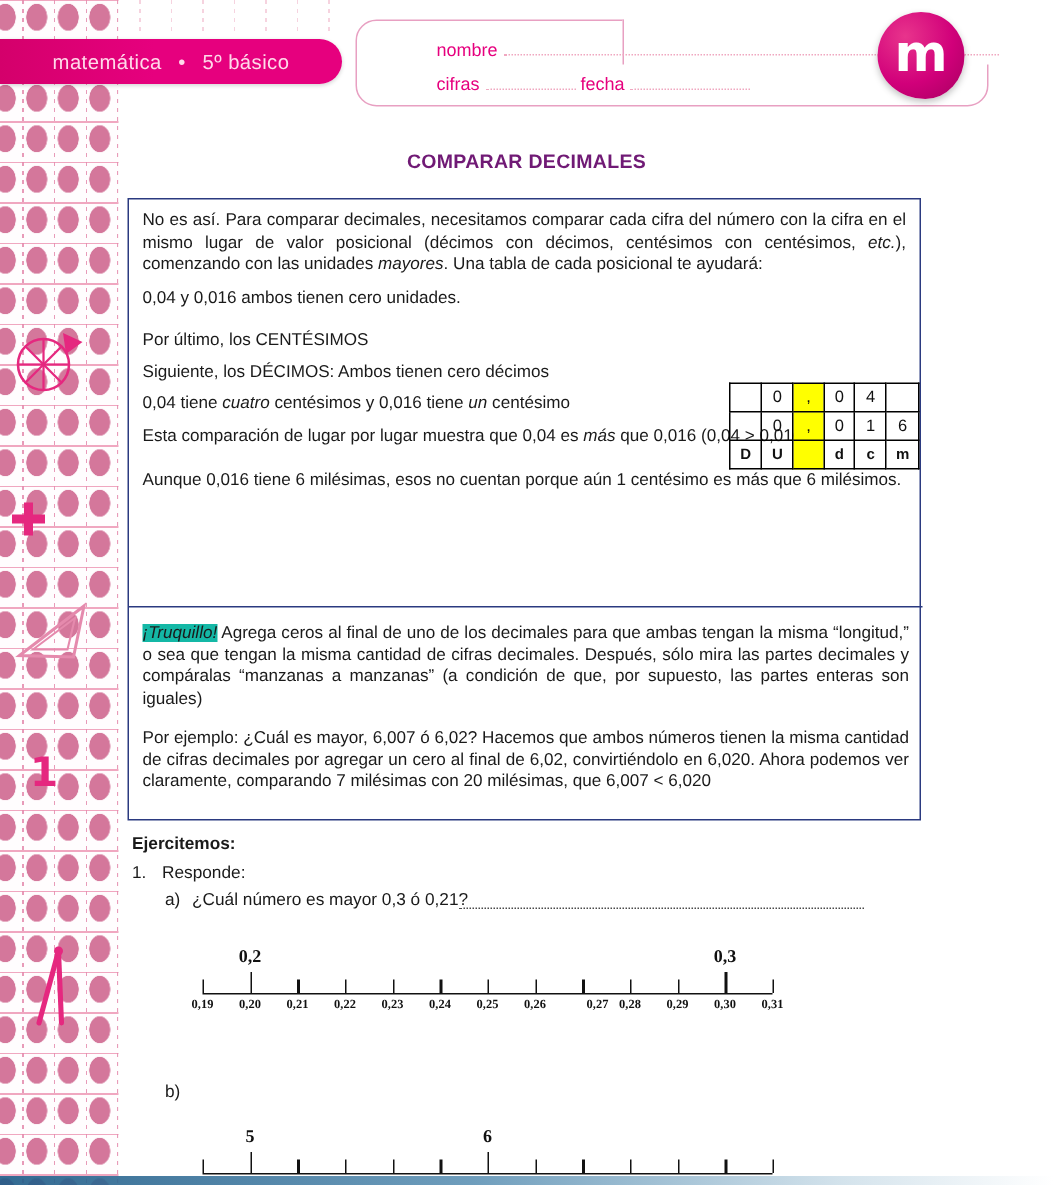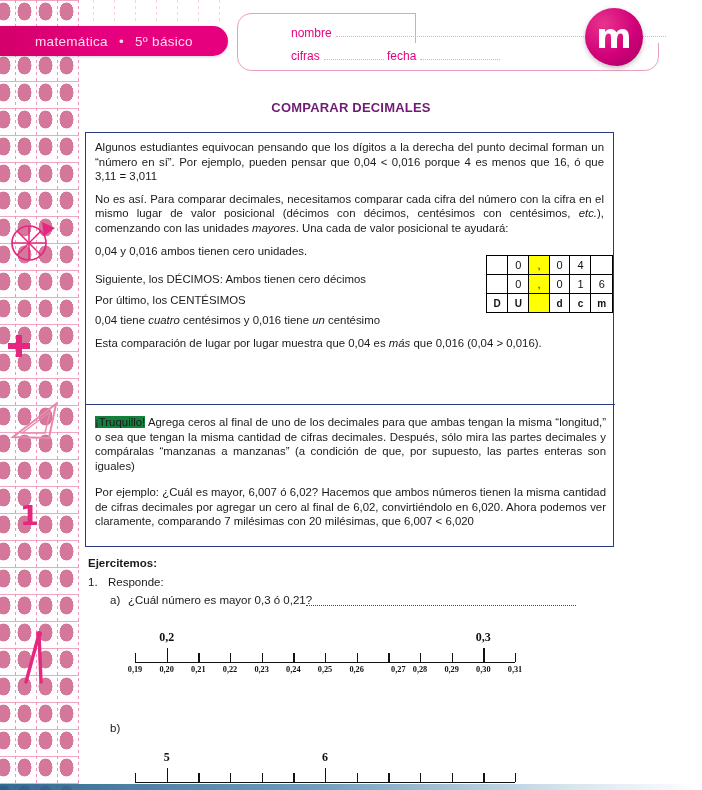--- a/index.html
+++ b/index.html
@@ -98,21 +98,21 @@
     position:absolute;left:85px;top:132px;width:529px;height:415px;
     border:1px solid #2b3a80;background:#fff;box-sizing:border-box;
   }
   .inner{padding:7px 9px 0 9px;}
   p.body{
     margin:0 0 8px 0;font-size:11.4px;line-height:14.6px;color:#1a1a1a;
     text-align:justify;
   }
   p.body.nojust{text-align:left;}
   .ind{margin-left:42px;}
-  .hl{background:#15803d;}
+  .hl{background:#14b8a6;font-style:italic;}
   .it{font-style:italic;}
 
   
   .pv-table{
     position:absolute;left:400px;top:122px;border-collapse:collapse;
   }
   .pv-table td{
     border:1px solid #000;width:24px;height:18px;text-align:center;
     font-size:11px;color:#111;padding:0;
   }
@@ -220,31 +220,31 @@
 
   <div class="logo">
     <span class="logo-m">m</span>
   </div>
 
   <div class="doc-title">COMPARAR DECIMALES</div>
 
   <div class="content-box">
     <div class="inner">
 
-      <p class="body">Algunos estudiantes equivocan pensando que los dígitos a la derecha del punto decimal forman un “número en sí”. Por ejemplo, pueden pensar que 0,04 &lt; 0,016 porque 4 es menos que 16, ó que 3,11 = 3,011</p>
-
-      <p class="body"><span>No es así. Para comparar decimales, necesitamos comparar cada cifra del número con la cifra en el mismo lugar de valor posicional (décimos con décimos, centésimos con centésimos, </span><span class="it">etc.</span><span>), comenzando con las unidades </span><span class="it">mayores</span><span>. Una cada de valor posicional te ayudará:</span></p>
+
+      <p class="body"><span>No es así. Para comparar decimales, necesitamos comparar cada cifra del número con la cifra en el mismo lugar de valor posicional (décimos con décimos, centésimos con centésimos, </span><span class="it">etc.</span><span>), comenzando con las unidades </span><span class="it">mayores</span><span>. Una tabla de cada posicional te ayudará:</span></p>
 
       <p class="body nojust ind" style="margin-bottom:14px;">0,04 y 0,016 ambos tienen cero unidades.</p>
+      <p class="body nojust ind" style="margin-bottom:6px;">Por último, los CENTÉSIMOS</p>
       <p class="body nojust ind" style="margin-bottom:6px;">Siguiente, los DÉCIMOS: Ambos tienen cero décimos</p>
-      <p class="body nojust ind" style="margin-bottom:6px;">Por último, los CENTÉSIMOS</p>
       <p class="body nojust ind" style="margin-bottom:8px;"><span>0,04 tiene </span><span class="it">cuatro</span><span> centésimos y 0,016 tiene </span><span class="it">un</span><span> centésimo</span></p>
 
       <p class="body nojust"><span>Esta comparación de lugar por lugar muestra que 0,04 es </span><span class="it">más</span><span> que 0,016 (0,04 &gt; 0,016).</span></p>
 
+      <p class="body" style="margin-top:14px;margin-bottom:10px;">Aunque 0,016 tiene 6 milésimas, esos no cuentan porque aún 1 centésimo es más que 6 milésimos.</p>
     </div>
 
     <table class="pv-table">
       <tbody>
         <tr>
           <td></td>
           <td>0</td>
           <td class="comma">,</td>
           <td>0</td>
           <td>4</td>

